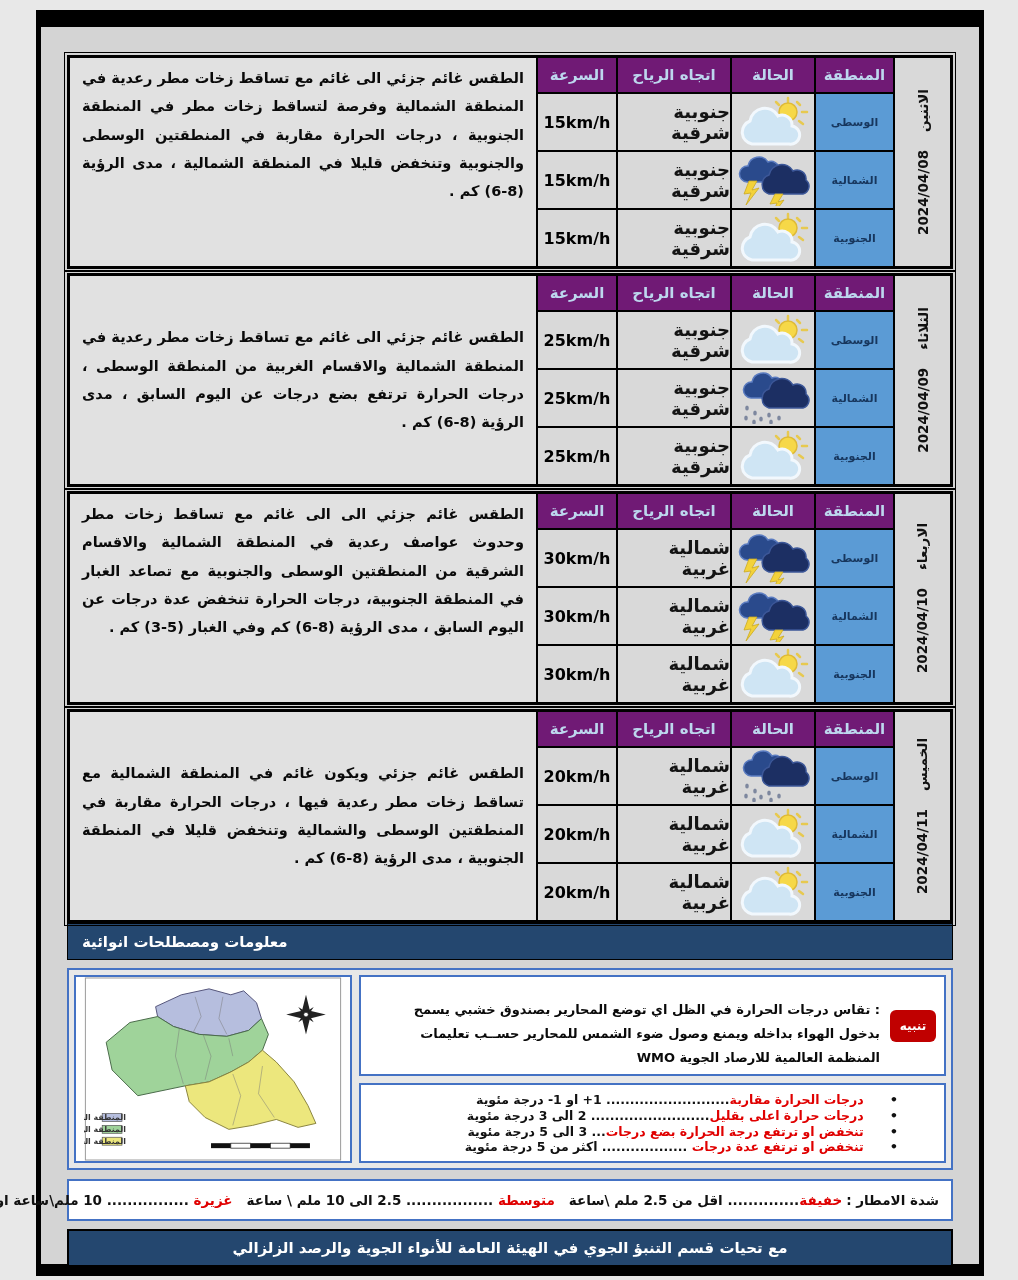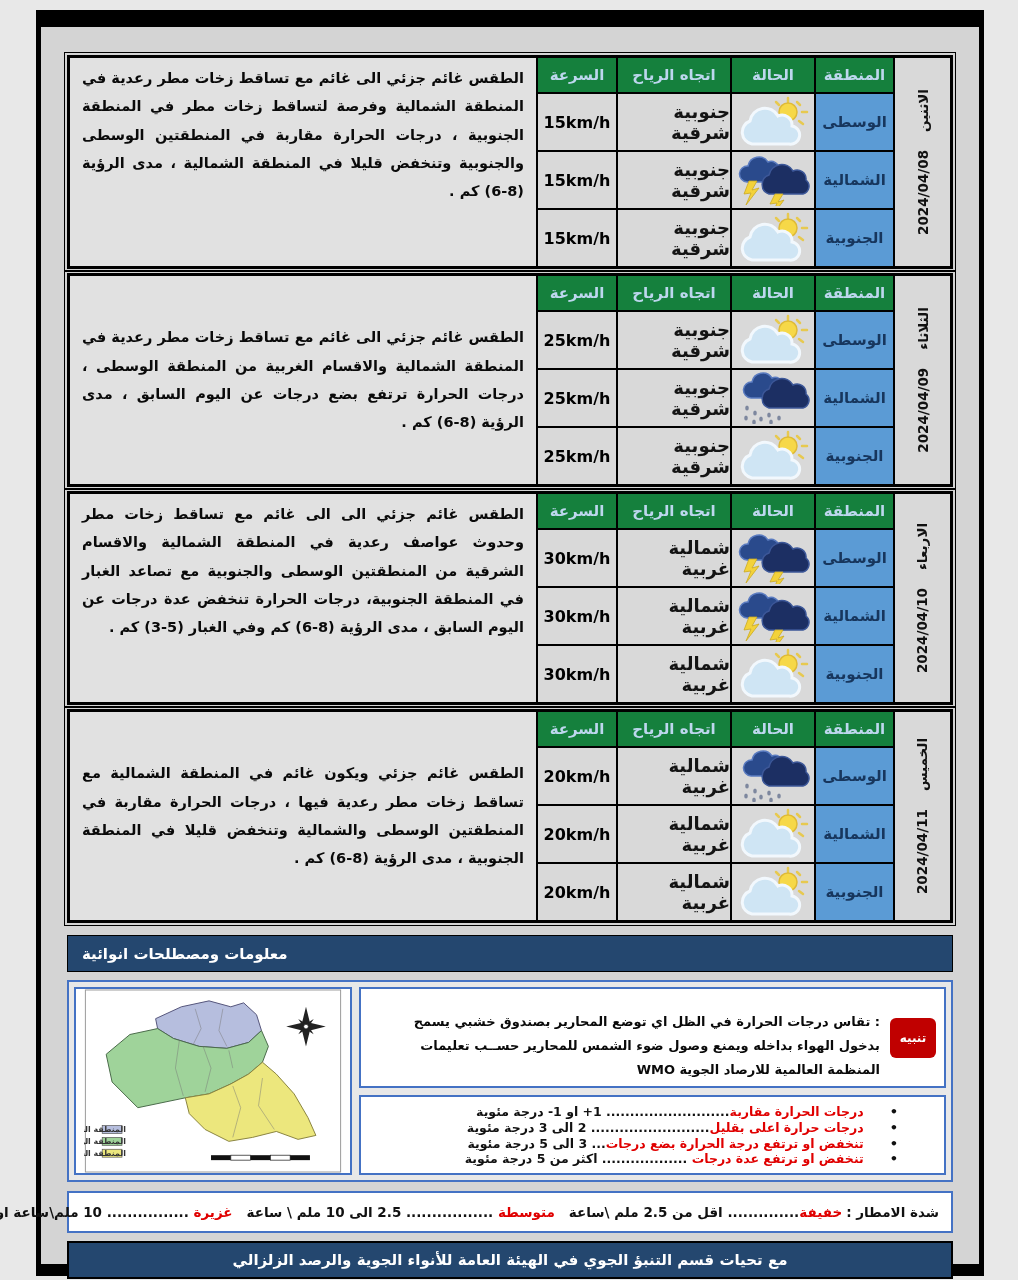--- a/index.html
+++ b/index.html
@@ -32,22 +32,22 @@
     outline-offset: 2px;
     background: #d9d9d9;
   }
   .day-section + .day-section { margin-top: 4px; }
   .cell {
     border: 1px solid #000;
     display: flex; align-items: center; justify-content: center;
     font-weight: bold;
     overflow: hidden;
   }
-  .head { background: #15803d; color: #bdd7ee; font-size: 15px; }
-  .region { background: #5b9bd5; color: #17365d; font-size: 15px; }
+  .head { background: #701a75; color: #bdd7ee; font-size: 15px; }
+  .region { background: #5b9bd5; color: #17365d; font-size: 11px; }
   .wind { background: #d9d9d9; color: #141414; font-size: 18px; }
   .speed { background: #d9d9d9; color: #000; font-size: 16px; direction: ltr; }
   .g-day { grid-column: 1; grid-row: 1 / span 4; background: #d9d9d9; }
   .day-inner {
     transform: rotate(-90deg);
     display: flex; direction: rtl; align-items: center; gap: 18px;
     white-space: nowrap; font-size: 13.5px; font-weight: bold; color: #111;
   }
   .g-h-region { grid-column: 2; grid-row: 1; }
   .g-h-cond   { grid-column: 3; grid-row: 1; }
@@ -65,21 +65,21 @@
   .c2 { grid-column: 2; } .c3 { grid-column: 3; } .c4 { grid-column: 4; } .c5 { grid-column: 5; }
   .r1 { grid-row: 2; } .r2 { grid-row: 3; } .r3 { grid-row: 4; }
   .icon-cell { background: #d9d9d9; }
   .icon-cell .ic { display: none; width: 80px; height: 52px; }
   .icon-cell.icon-partly-cloudy .ic-partly-cloudy { display: block; }
   .icon-cell.icon-rain .ic-rain { display: block; }
   .icon-cell.icon-thunderstorm .ic-thunderstorm { display: block; }
 
   
   .banner {
-    margin-top: 12px;
+    margin-top: 0;
     background: #24476f; color: #fff;
     border: 1px solid #000;
     height: 37px;
     display: flex; align-items: center; justify-content: flex-end;
     padding-left: 14px; padding-right: 12px;
     font-size: 15px; font-weight: bold;
     direction: rtl;
   }
   .footer {
     margin-top: 8px;
@@ -102,21 +102,21 @@
   .info-col { flex: 1; display: flex; flex-direction: column; gap: 7px; }
   .notice-box {
     border: 2px solid #4472c4; background: #fff;
     flex: 0 0 66px;
     display: flex; direction: rtl; align-items: center;
     padding: 4px 8px; gap: 10px;
   }
   .notice-badge {
     background: #c00000; color: #fff;
     border-radius: 6px;
-    min-width: 46px; height: 40px;
+    min-width: 46px; height: 32px;
     display: flex; align-items: center; justify-content: center;
     font-size: 12px; font-weight: bold;
     flex: 0 0 auto;
   }
   .notice-text {
     font-size: 13px; font-weight: bold; color: #0a0a0a;
     line-height: 1.85; text-align: right; direction: rtl; margin-top: 17px;
   }
   .terms-box {
     border: 2px solid #4472c4; background: #fff;

